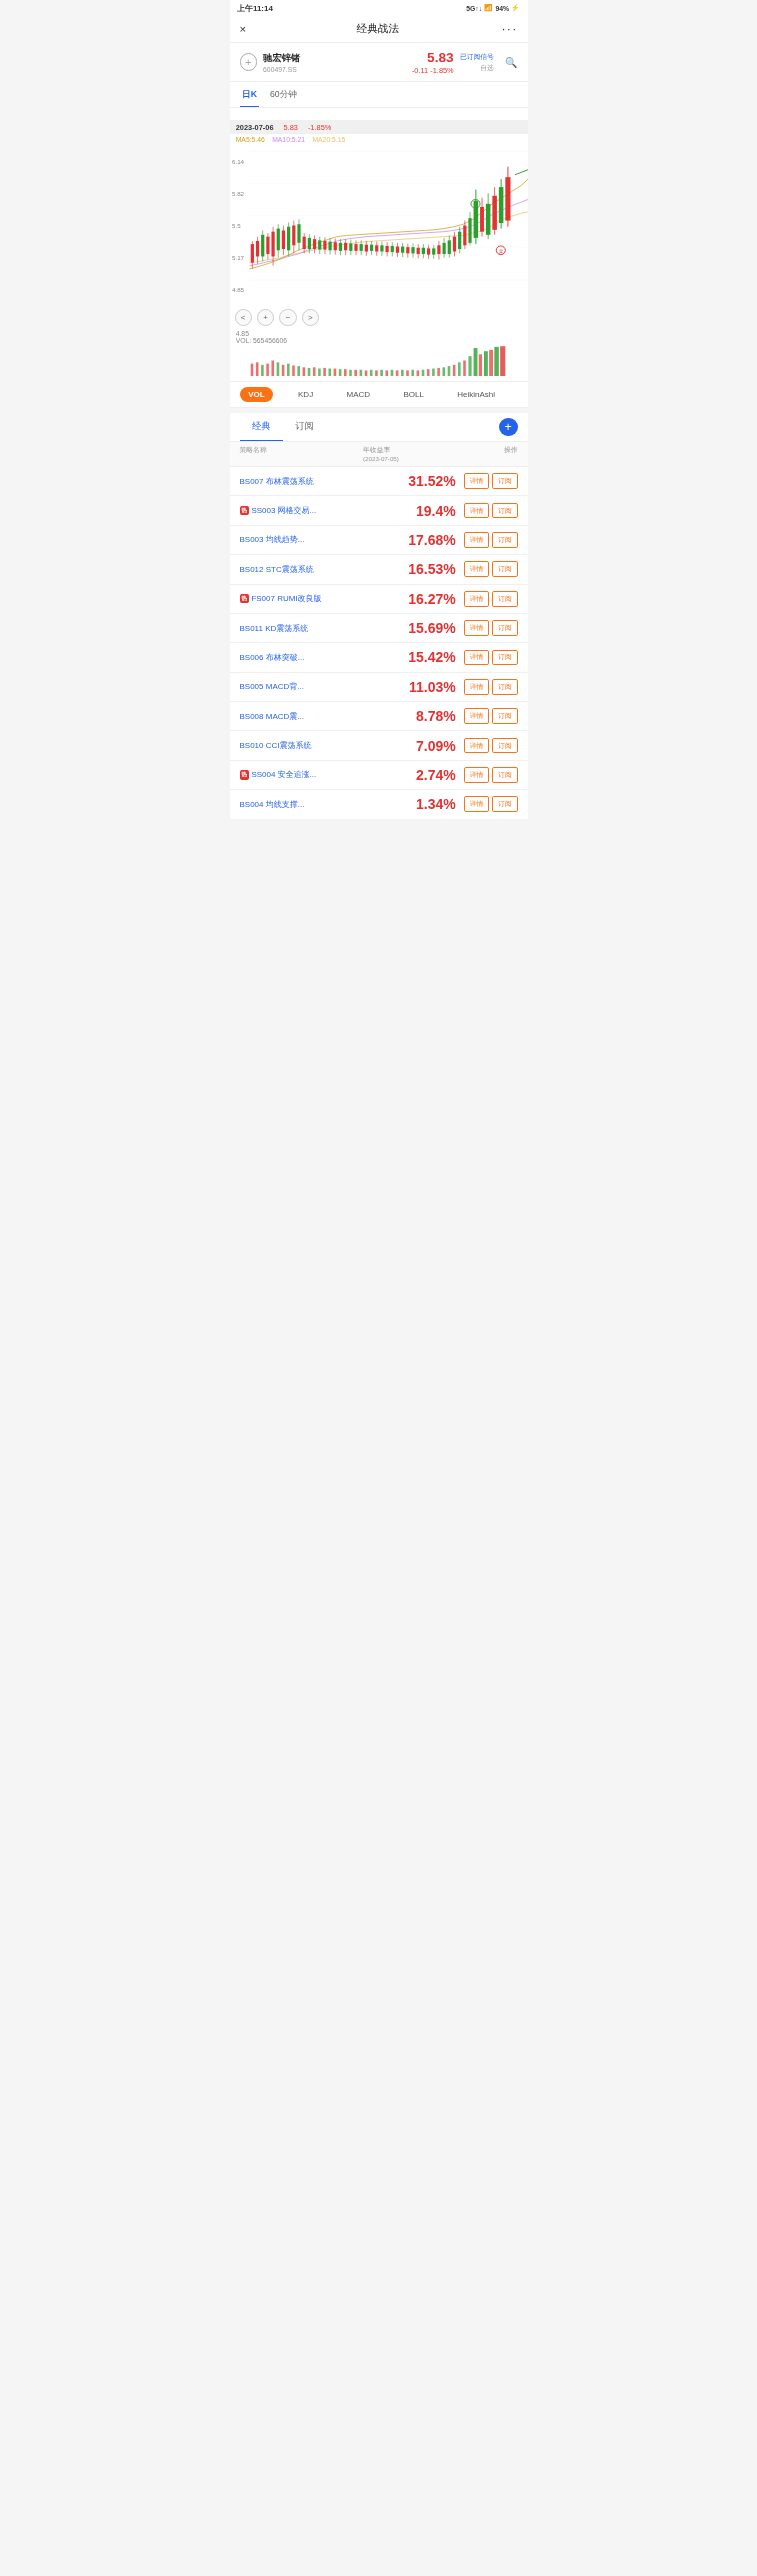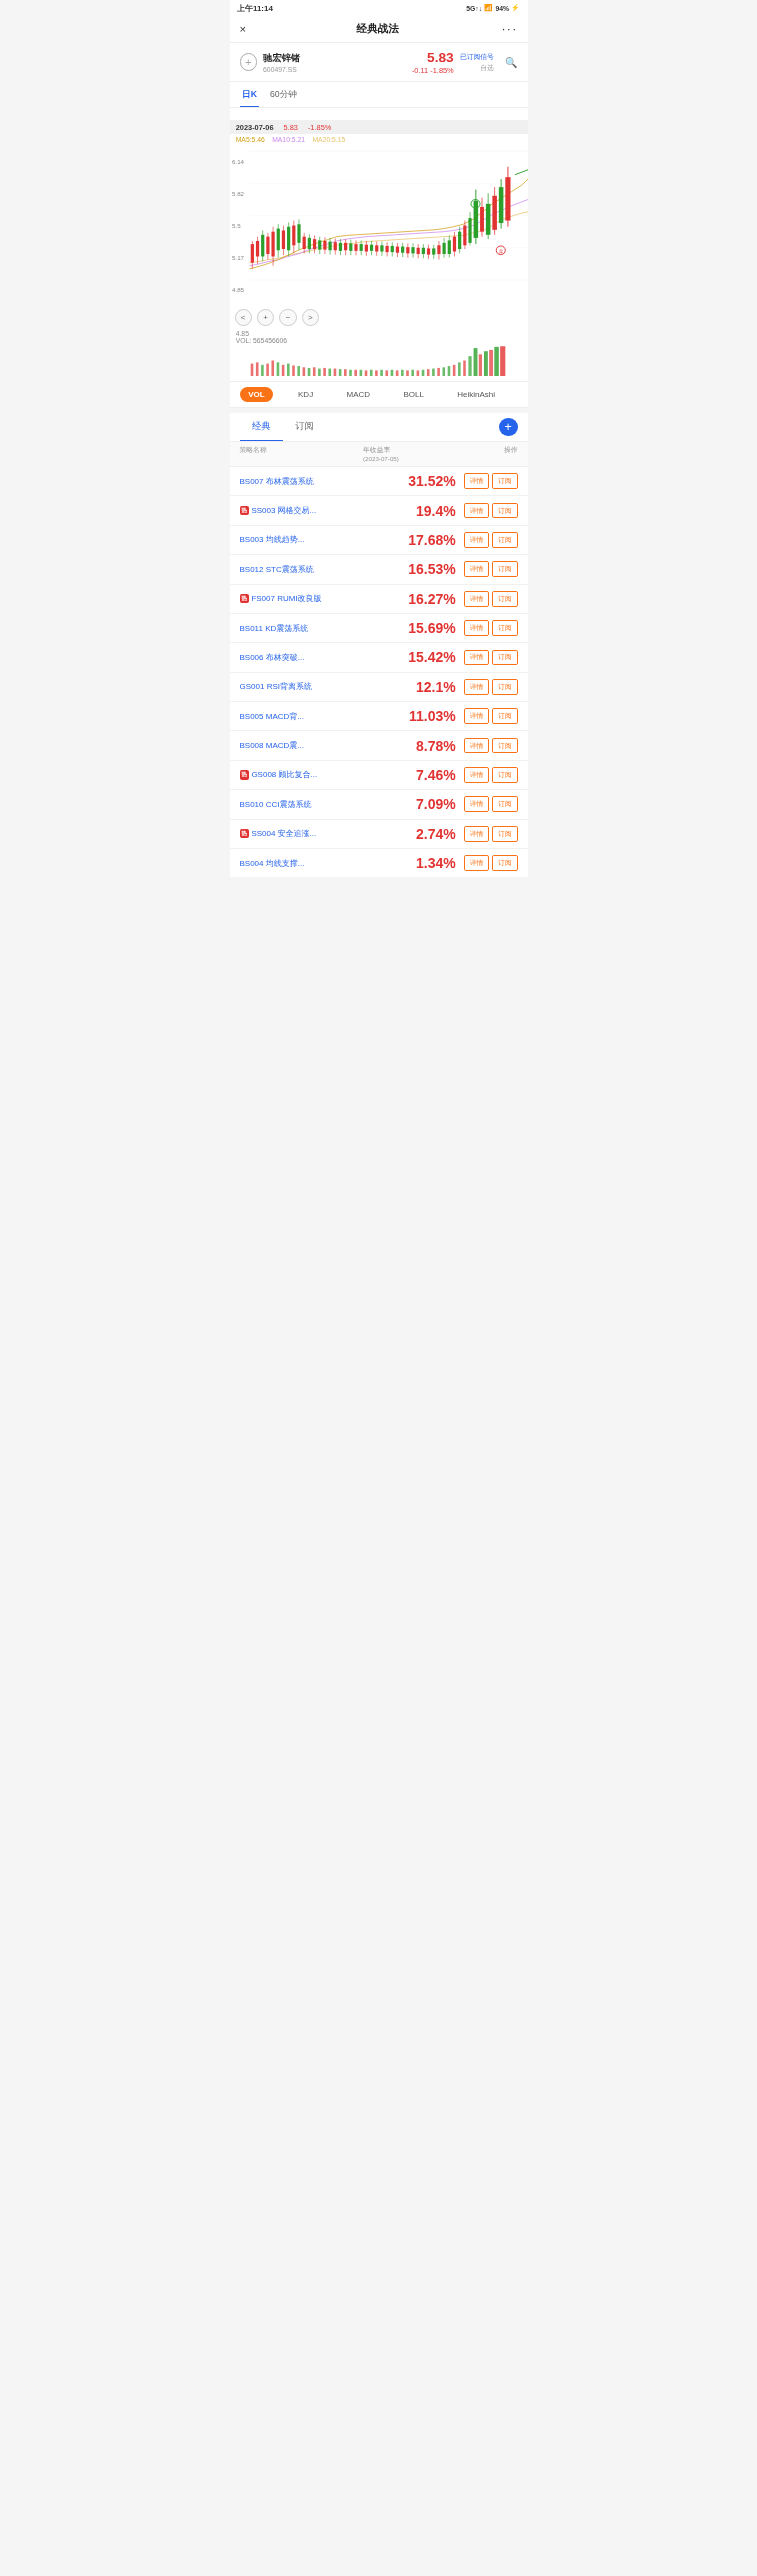--- a/index.html
+++ b/index.html
@@ -28,21 +28,21 @@
 
     
     .header {
       background: #fff;
       padding: 6.2px 10px;
       display: flex;
       justify-content: space-between;
       align-items: center;
       border-bottom: 0.6px solid #eee;
     }
-    .header-title { font-size: 10.6px; font-weight: 700; color: #222; padding-left: 8px; }
+    .header-title { font-size: 10.6px; font-weight: 400; color: #222; padding-left: 8px; }
     .header-icon { font-size: 11.2px; color: #333; cursor: pointer; }
     .header-dots { font-size: 12.4px; color: #333; letter-spacing: 1.2px; }
 
     
     .stock-info {
       background: #fff;
       padding: 6.2px 10px;
       display: flex;
       align-items: center;
       gap: 6.2px;
@@ -696,61 +696,36 @@
         </div>
         <div class="strategy-yield">15.42%</div>
         <div class="strategy-actions">
           <button class="btn-detail">详情</button>
           <button class="btn-subscribe">订阅</button>
         </div>
       </div>
       <div class="strategy-row">
         <div>
           <span class="strategy-name-link">
-            <span>GS001 RSI背离系统</span>
-          </span>
-        </div>
-        <div class="strategy-yield">12.1%</div>
-        <div class="strategy-actions">
-          <button class="btn-detail">详情</button>
-          <button class="btn-subscribe">订阅</button>
-        </div>
-      </div>
-      <div class="strategy-row">
-        <div>
-          <span class="strategy-name-link">
             <span>BS005 MACD背...</span>
           </span>
         </div>
         <div class="strategy-yield">11.03%</div>
         <div class="strategy-actions">
           <button class="btn-detail">详情</button>
           <button class="btn-subscribe">订阅</button>
         </div>
       </div>
       <div class="strategy-row">
         <div>
           <span class="strategy-name-link">
             <span>BS008 MACD震...</span>
           </span>
         </div>
         <div class="strategy-yield">8.78%</div>
-        <div class="strategy-actions">
-          <button class="btn-detail">详情</button>
-          <button class="btn-subscribe">订阅</button>
-        </div>
-      </div>
-      <div class="strategy-row">
-        <div>
-          <span class="strategy-name-link">
-            <span class="hot-badge">热</span>
-            <span>GS008 顾比复合...</span>
-          </span>
-        </div>
-        <div class="strategy-yield">7.46%</div>
         <div class="strategy-actions">
           <button class="btn-detail">详情</button>
           <button class="btn-subscribe">订阅</button>
         </div>
       </div>
       <div class="strategy-row">
         <div>
           <span class="strategy-name-link">
             <span>BS010 CCI震荡系统</span>
           </span>

